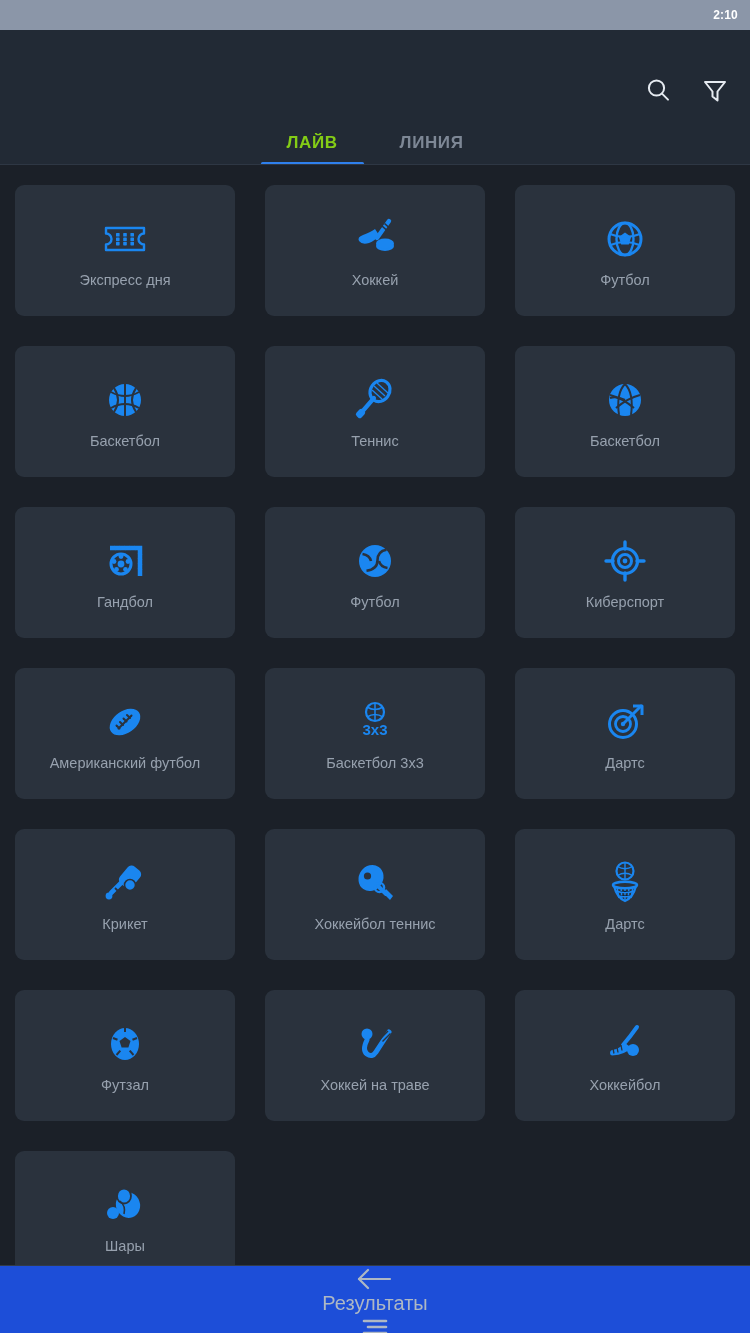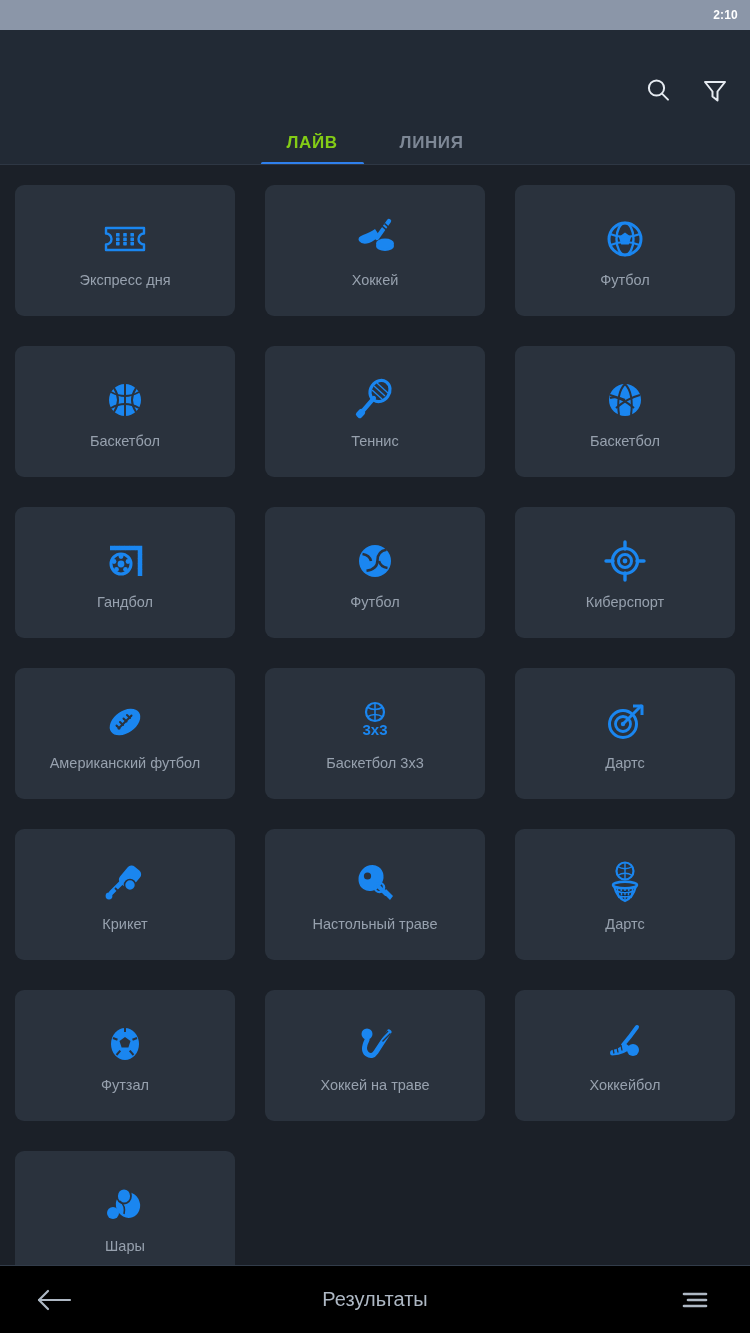--- a/index.html
+++ b/index.html
@@ -80,23 +80,24 @@
     margin-bottom: 8px;
   }
   .card .lbl {
     font-size: 14.5px; color: #97a1ae; text-align: center;
     line-height: 1.1; padding: 0 6px; white-space: nowrap;
   }
 
   
   .bottombar {
     position: absolute; left: 0; right: 0; bottom: 0; height: 68px;
-    background: #000000;
+    background: #1d4ed8;
     display: flex; align-items: center;
     border-top: 1px solid #323c4a;
+    flex-direction: column;
   }
   .bb-left { width: 110px; display: flex; align-items: center; justify-content: center; cursor: pointer; }
   .bb-title { flex: 1; text-align: center; color: #aeb8c4; font-size: 20px; }
   .bb-right { width: 110px; display: flex; align-items: center; justify-content: center; cursor: pointer; }
 
   svg { display: block; }
 </style>
 </head>
 <body>
 
@@ -344,21 +345,21 @@
       <div class="card">
         <div class="ico">
           <svg width="46" height="46" viewBox="0 0 46 46">
             <ellipse cx="19" cy="18" rx="12" ry="13.5" transform="rotate(35 19 18)" fill="#1a86f0"></ellipse>
             <circle cx="15.5" cy="16" r="3.6" fill="#2a323d"></circle>
             <path d="M26 26 L34 34" stroke="#1a86f0" stroke-width="4" stroke-linecap="round"></path>
             <circle cx="27.5" cy="27.5" r="4.6" fill="none" stroke="#1a86f0" stroke-width="2.4"></circle>
             <path d="M31 33 L38 40 L41 36 L34 29 Z" fill="#1a86f0"></path>
           </svg>
         </div>
-        <div class="lbl">Настольный траве</div>
+        <div class="lbl">Хоккейбол теннис</div>
       </div>
 
       <div class="card">
         <div class="ico">
           <svg width="44" height="46" viewBox="0 0 44 46">
             <circle cx="22" cy="11" r="8.5" fill="none" stroke="#1a86f0" stroke-width="2.2"></circle>
             <g fill="none" stroke="#1a86f0" stroke-width="1.4">
               <path d="M22 2.5 v17"></path>
               <path d="M14.5 6.5 q7.5 4.5 15 0"></path>
               <path d="M14.5 15.5 q7.5 -4.5 15 0"></path>

